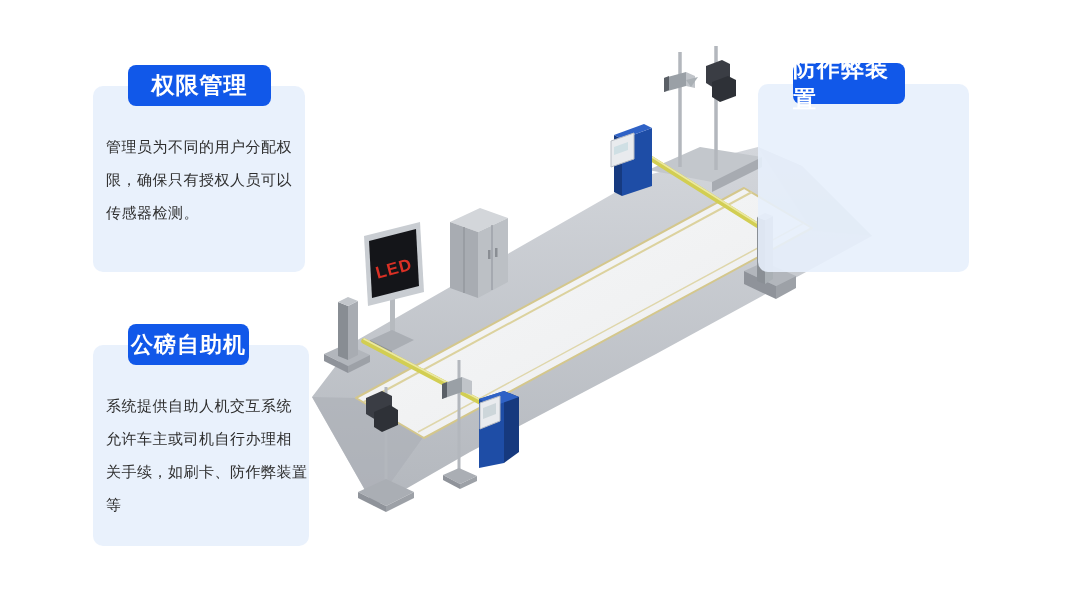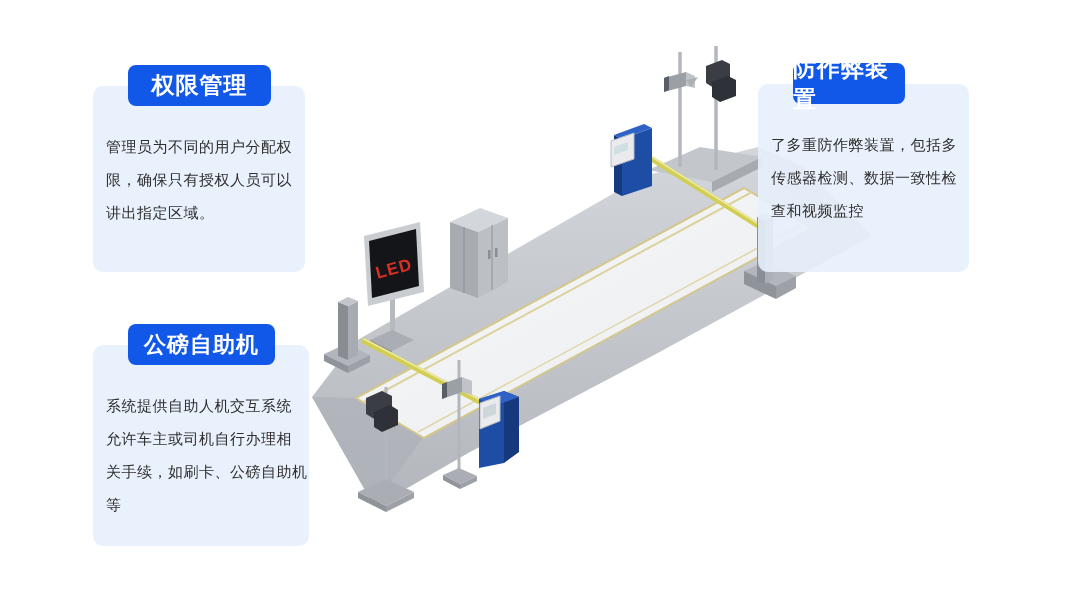--- a/index.html
+++ b/index.html
@@ -16,21 +16,21 @@
   .card-tr{left:758px;top:84px;width:211px;height:188px;}
   .card-bl{left:93px;top:345px;width:216px;height:201px;}
   .card-br{left:757px;top:345px;width:212px;height:184px;}
   .chip{
     position:absolute;top:-21px;left:35px;height:41px;border-radius:8px;
     background:var(--accent-blue,#1158e9);color:#fff;font-weight:700;
     font-size:23px;letter-spacing:1px;display:flex;align-items:center;justify-content:center;
   }
   .chip-tl{width:143px;}
   .chip-tr{width:112px;}
-  .chip-bl{width:147px;font-size:22px;text-align:right;}
+  .chip-bl{width:121px;font-size:22px;text-align:right;}
   .chip-br{width:141px;}
   .card-body{
     margin:0;padding:44px 13px 0 13px;
     font-size:15px;line-height:33px;letter-spacing:0.5px;
     color:var(--text,#2f2f2f);white-space:pre;
   }
 </style>
 </head>
 <body>
 
@@ -156,32 +156,29 @@
       <polygon points="757,217 765,220 765,284 757,281" fill="#8a8f95"></polygon>
       <polygon points="765,220 773,216 773,279 765,284" fill="#aab0b5"></polygon>
       <polygon points="757,217 765,213 773,216 765,220" fill="#c6cacf"></polygon>
     </g>
   </svg>
 
   <section class="card card-tl">
     <div class="chip chip-tl">权限管理</div>
     <p class="card-body">管理员为不同的用户分配权
 限，确保只有授权人员可以
-讲出指定区域。</p>
+传感器检测。</p>
   </section>
 
   <section class="card card-tr">
     <div class="chip chip-tr">防作弊装置</div>
-    <p class="card-body">了多重防作弊装置，包括多
-传感器检测、数据一致性检
-查和视频监控</p>
   </section>
 
   <section class="card card-bl">
     <div class="chip chip-bl">公磅自助机</div>
     <p class="card-body">系统提供自助人机交互系统
 允许车主或司机自行办理相
-关手续，如刷卡、公磅自助机
+关手续，如刷卡、防作弊装置
 等</p>
   </section>
 
 
 </div>
 
 </body></html>

